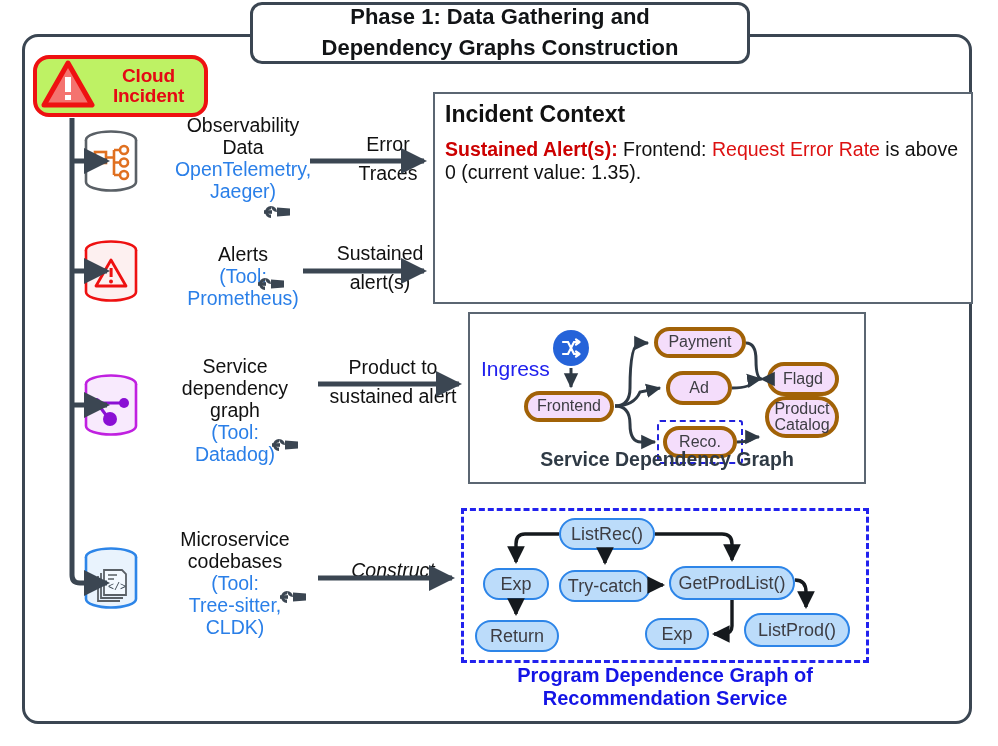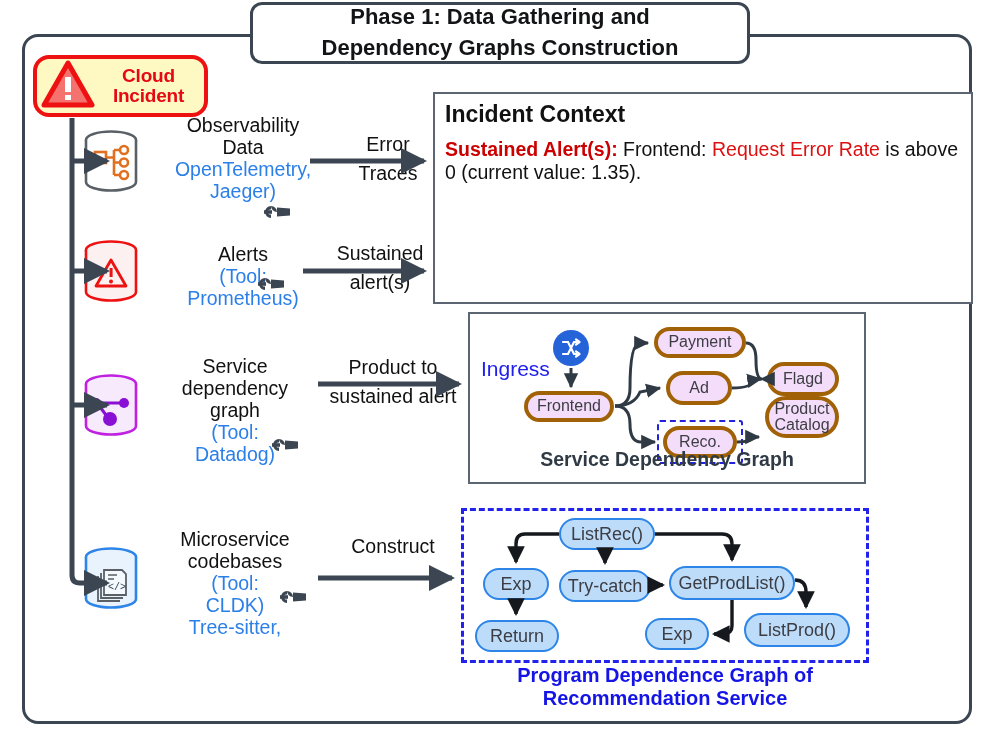--- a/index.html
+++ b/index.html
@@ -17,21 +17,21 @@
     position:absolute;left:250px;top:2px;width:500px;height:62px;
     border:3px solid #3b4652;border-radius:12px;background:#fff;
     display:flex;flex-direction:column;align-items:center;justify-content:space-between;
     font-weight:bold;font-size:22px;color:#121416;line-height:1.12;text-align:center;
     box-sizing:border-box;z-index:6;
   }
 
   
   .incident-badge{
     position:absolute;left:33px;top:55px;width:175px;height:62px;
-    border:4px solid #ee1111;border-radius:16px;background:#fef9c3;
+    border:4px solid #ee1111;border-radius:16px;background:#bef264;
     display:flex;align-items:center;z-index:7;box-sizing:border-box;
   }
   .incident-badge .warn{margin-left:4px;flex:0 0 auto;}
   .incident-badge .txt{
     flex:1;text-align:center;font-weight:bold;font-size:19px;color:#e50914;
     line-height:1.05;letter-spacing:-.2px;padding-right:2px;
   }
 
   
   .db-icon{position:absolute;width:66px;height:66px;}
@@ -186,22 +186,22 @@
     <span>dependency</span><br>
     <span>graph</span>
     <span class="tool">(Tool:</span>
     <span class="tool">Datadog)</span>
   </div>
 
   <div class="row-label" style="left:140px;top:528px;">
     <span>Microservice</span><br>
     <span>codebases</span>
     <span class="tool">(Tool:</span>
+    <span class="tool">Tree-sitter,</span>
     <span class="tool">CLDK)</span>
-    <span class="tool">Tree-sitter,</span>
   </div>
 
   <div class="wrench" style="left:263px;top:203px;">
     <svg width="28" height="18" viewBox="0 0 28 18">
       <path d="M27 5.5 L27 12.5 L14 13.5 L14 4.5 Z" fill="#3b4652"></path>
       <path d="M14 9 A6 6 0 1 0 8 15 L8 11.5 A2.6 2.6 0 1 1 8 6.5 L8 3 A6 6 0 0 0 14 9 Z" fill="#3b4652"></path>
       <rect x="1" y="7.2" width="8" height="3.6" fill="#3b4652"></rect>
     </svg>
   </div>
   <div class="wrench" style="left:257px;top:275px;">
@@ -240,21 +240,21 @@
     <span>alert(s)</span>
   </div>
 
   <div class="arrow-label" style="left:318px;top:357px;">
     <span>Product to</span>
   </div>
   <div class="arrow-label" style="left:318px;top:386px;">
     <span>sustained alert</span>
   </div>
 
-  <div class="arrow-label" style="left:318px;top:536px;">
+  <div class="arrow-label" style="left:318px;top:560px;font-style:italic;">
     <span>Construct</span>
   </div>
 
   <div class="ctx-box">
     <div class="ctx-title">Incident Context</div>
     <div class="ctx-p">
       <b>Sustained Alert(s):</b><span> Frontend: </span><span class="red">Request Error Rate</span><span> is above 0 (current value: 1.35).</span>
     </div>
   </div>
 

